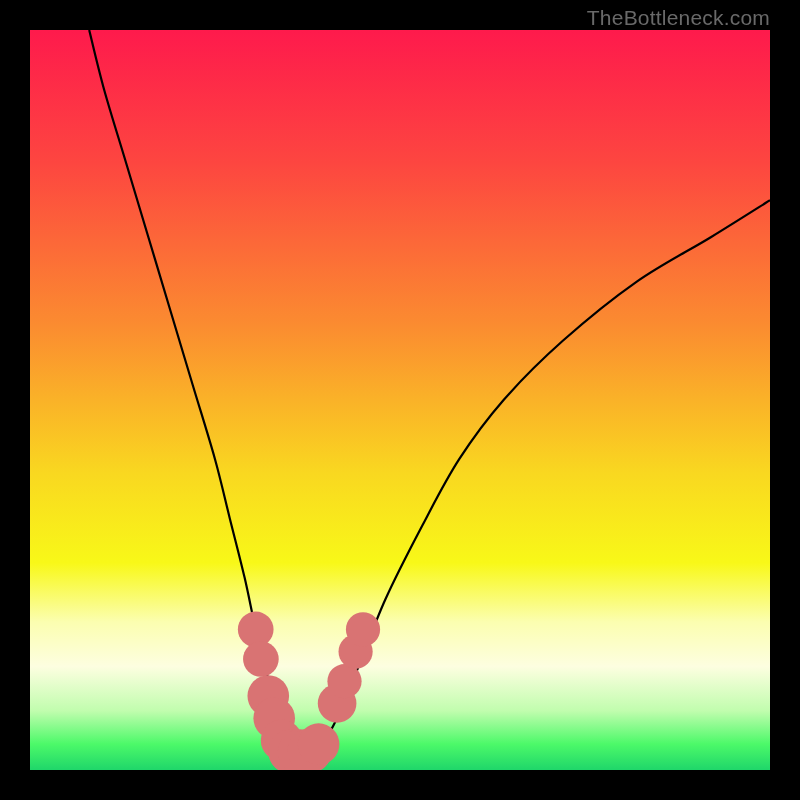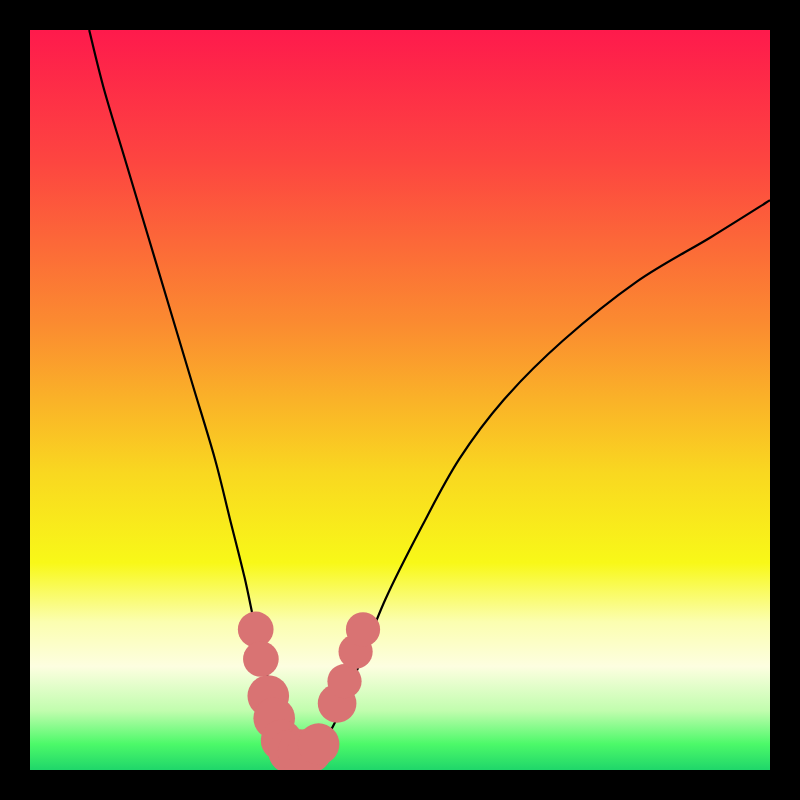--- a/index.html
+++ b/index.html
@@ -33,20 +33,21 @@
     font-weight: 500;
     letter-spacing: 0.2px;
   }
   svg { display: block; }
 </style>
 </head>
 <body>
 
 <div class="frame">
 
+  <div class="watermark">TheBottleneck.com</div>
 
   <div class="plot">
     <svg id="chart-svg" width="740" height="740" viewBox="0 0 740 740">
       <defs>
         <linearGradient id="bg-grad" x1="0" y1="0" x2="0" y2="1">
             <stop offset="0%" stop-color="#fe1a4c"></stop>
             <stop offset="18%" stop-color="#fd4640"></stop>
             <stop offset="40%" stop-color="#fb8c30"></stop>
             <stop offset="60%" stop-color="#f9d820"></stop>
             <stop offset="72%" stop-color="#f8f818"></stop>

